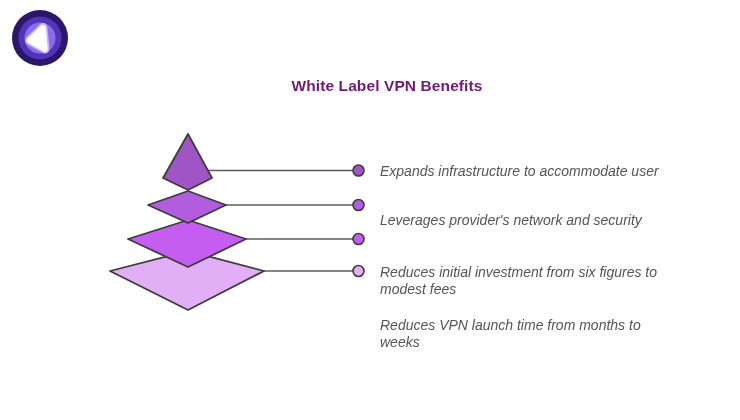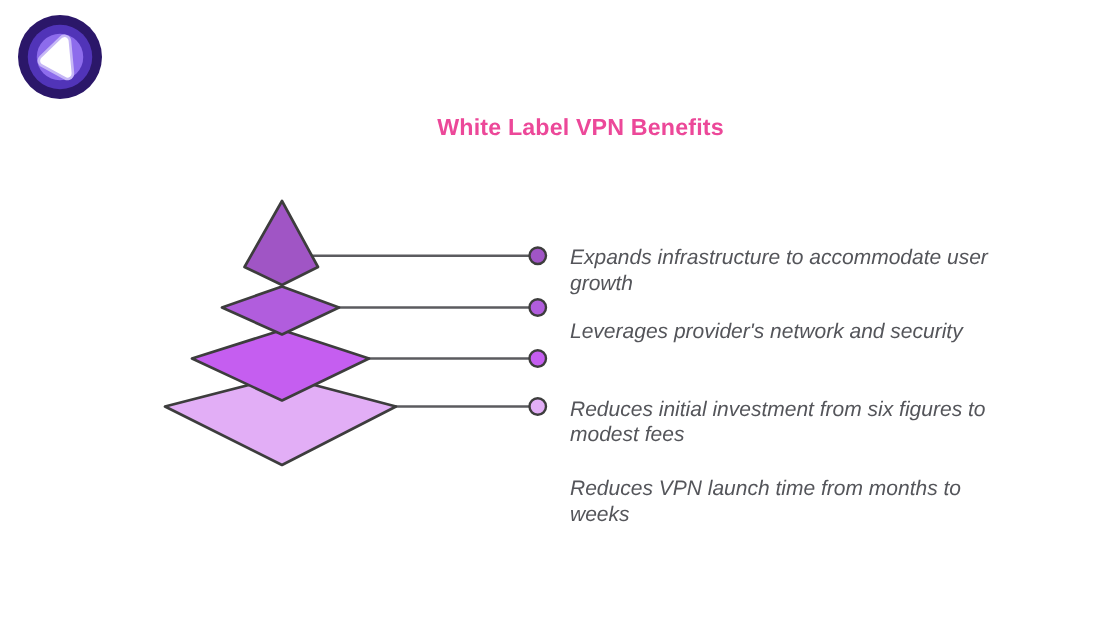--- a/index.html
+++ b/index.html
@@ -19,21 +19,21 @@
     height: 56px;
   }
   #title {
     position: absolute;
     left: 387px;
     top: 77px;
     transform: translateX(-50%);
     white-space: nowrap;
     font-size: 15.5px;
     font-weight: bold;
-    color: #ec4899;
+    color: #701a75;
     letter-spacing: 0.1px;
   }
   #diagram {
     position: absolute;
     left: 0;
     top: 0;
     width: 740px;
     height: 420px;
   }
   .layer-shape { stroke: #3d3d3d; stroke-width: 1.8; stroke-linejoin: round; }
@@ -77,21 +77,20 @@
     <polygon class="layer-shape" points="188,134 212,178 188,190 163,178" fill="#a055c5"></polygon>
 
     <circle class="connector-dot" cx="358.5" cy="170.5" r="5.5" fill="#a055c5"></circle>
     <circle class="connector-dot" cx="358.5" cy="205" r="5.5" fill="#b15ddd"></circle>
     <circle class="connector-dot" cx="358.5" cy="239" r="5.5" fill="#c55ef0"></circle>
     <circle class="connector-dot" cx="358.5" cy="271" r="5.5" fill="#e2aef6"></circle>
   </svg>
 
   <div class="benefit-item" style="top:163px">
     <span class="benefit-line">Expands infrastructure to accommodate user</span>
-    <span class="benefit-line">growth</span>
   </div>
   <div class="benefit-item" style="top:212px">
     <span class="benefit-line">Leverages provider's network and security</span>
   </div>
   <div class="benefit-item" style="top:264px">
     <span class="benefit-line">Reduces initial investment from six figures to</span>
     <span class="benefit-line">modest fees</span>
   </div>
   <div class="benefit-item" style="top:317px">
     <span class="benefit-line">Reduces VPN launch time from months to</span>

